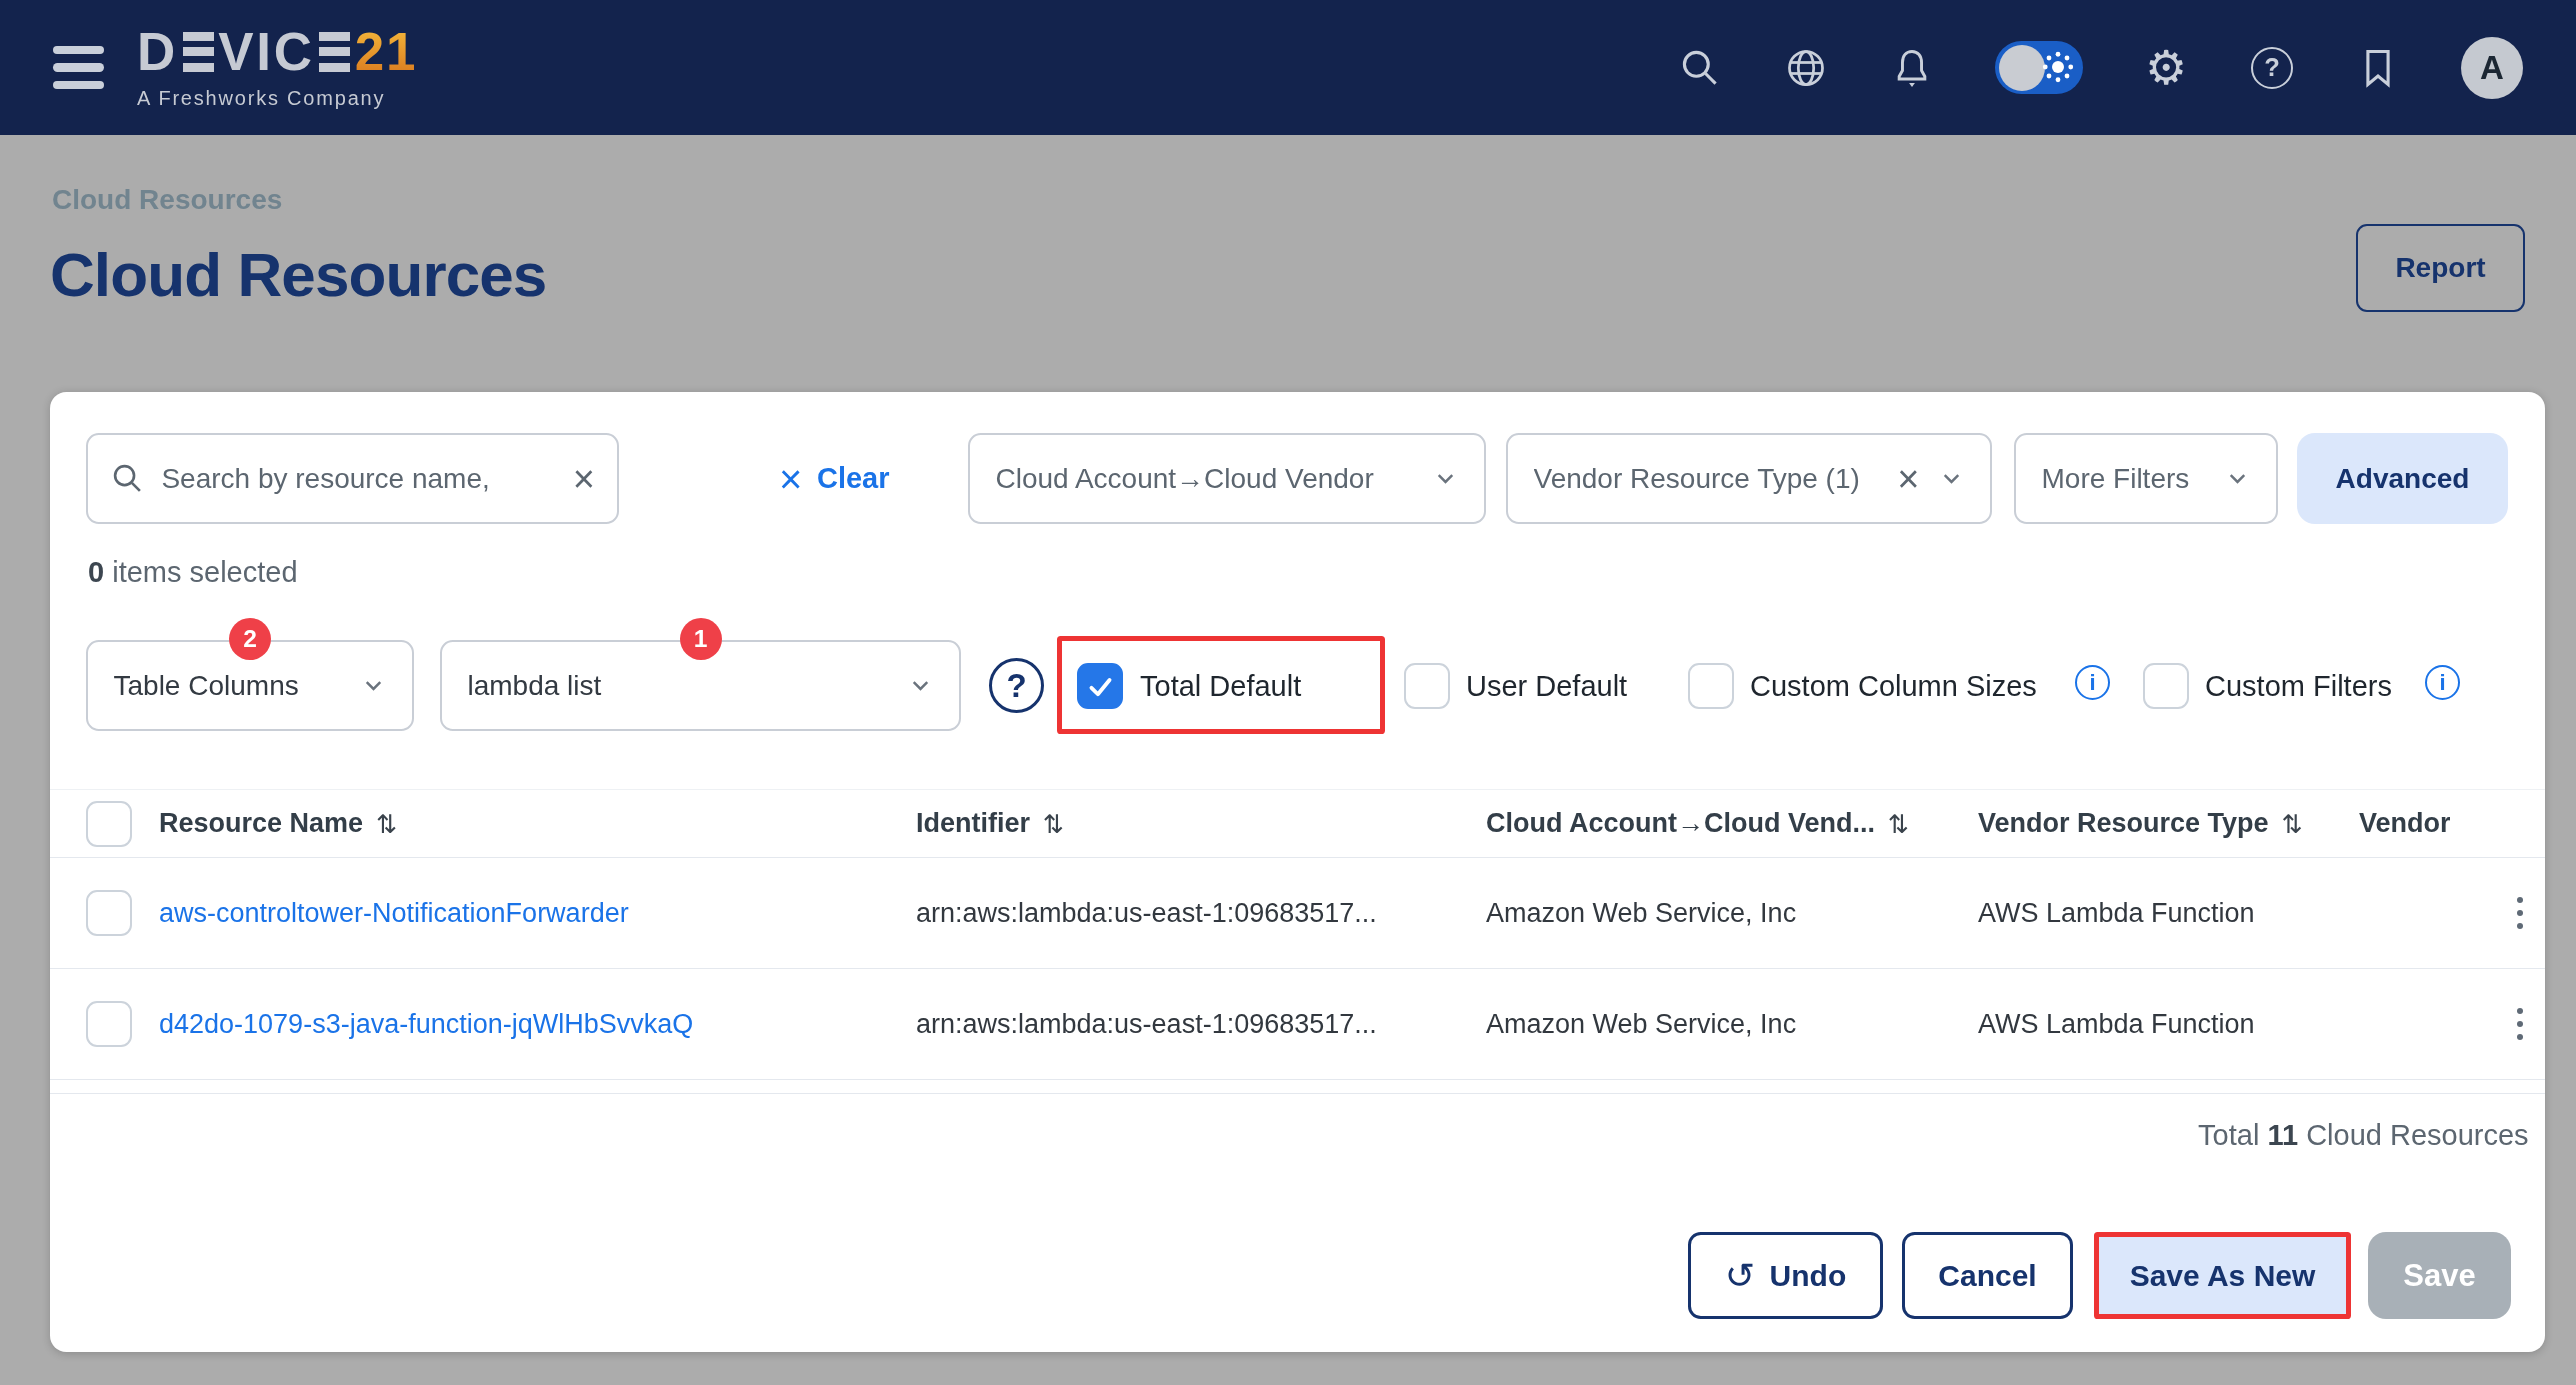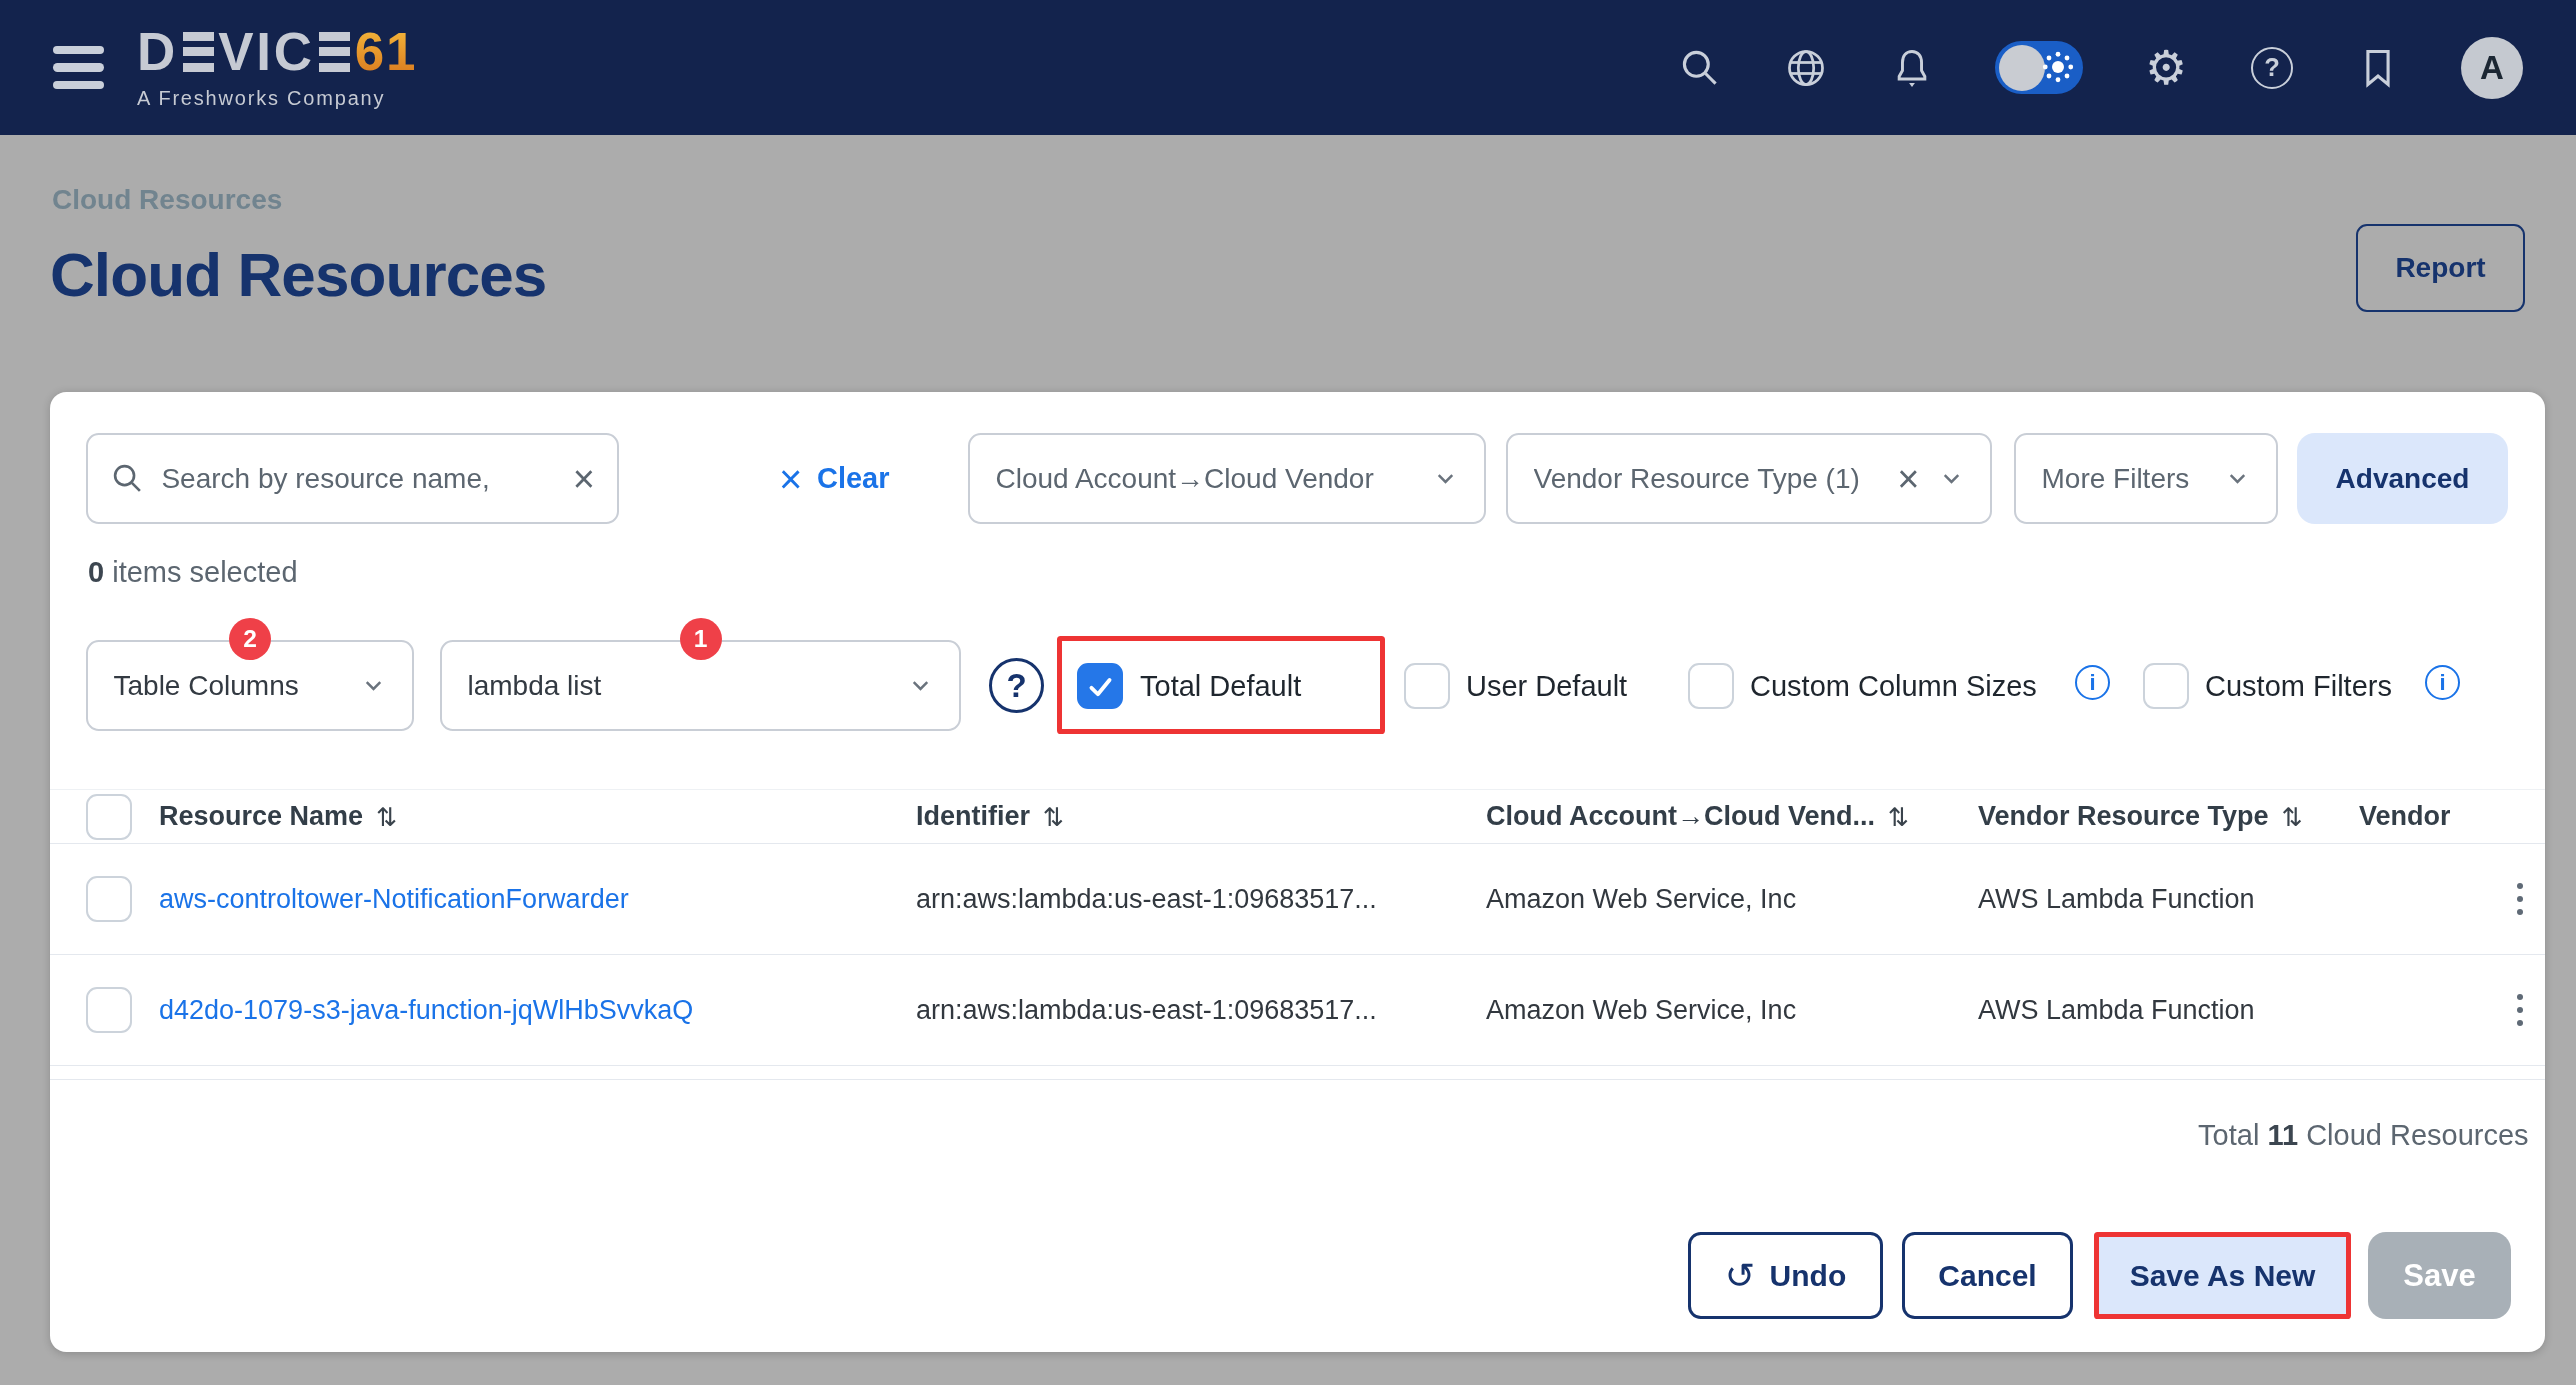--- a/index.html
+++ b/index.html
@@ -150,21 +150,21 @@
   .hl-rect { position:absolute; border:5.5px solid #ee3434; border-radius:3.6px; pointer-events:none; z-index:6; }
   .hl-sysdefault { left:1007px; top:244px; width:328px; height:98px; }
 
   
   .tbl { position:absolute; left:0; top:397px; width:2495px; }
   .tbl-row {
     display:grid; grid-template-columns:73px 757px 570px 492px 381px 1fr;
     align-items:center; padding-left:36px;
     border-bottom:1.8px solid #e4e8ee;
   }
-  .tbl-head { height:55px; border-top:1.8px solid #eef1f4; }
+  .tbl-head { height:69px; border-top:1.8px solid #eef1f4; }
   .tbl-head .hcell { font-size:27px; font-weight:700; color:#333e48; display:flex; align-items:center; gap:12.8px; white-space:nowrap; overflow:hidden; }
   .sort-icon { font-size:25.5px; color:#3a434c; font-weight:400; }
   .tbl-data { height:111px; font-size:27px; color:#32383f; }
   .tbl-data .cell { white-space:nowrap; overflow:hidden; }
   .link-cell { color:#1a73e8; }
   .row-cb { width:46px; height:46px; border:2.7px solid #ccd3db; border-radius:11px; background:#fff; }
   .kebab-cell { display:flex; justify-content:flex-end; padding-right:16.4px; }
   .kebab { display:flex; flex-direction:column; gap:6.4px; padding:5.5px; }
   .kebab i { width:6.4px; height:6.4px; border-radius:50%; background:#5f6a76; }
   .sliver-row { height:13.7px; border-bottom:1.8px solid #e4e8ee; }
@@ -205,21 +205,21 @@
           <i></i>
           <i></i>
           <i></i>
         </span>
       <span class="logo-text" data-interactable="false">VIC</span>
       <span class="logo-ebars" data-interactable="false">
           <i></i>
           <i></i>
           <i></i>
         </span>
-      <span class="logo-accent" data-interactable="false">61</span>
+      <span class="logo-accent" data-interactable="false">21</span>
     </div>
     <div class="logo-sub" data-interactable="false">A Freshworks Company</div>
   </div>
   <div class="nav-icons">
     <div class="nav-icon" data-interactable="true">
       <svg viewBox="0 0 24 24" fill="none" stroke="#c9cfda" stroke-width="1.7">
           <circle cx="10" cy="10" r="6.5"></circle>
           <line x1="15" y1="15" x2="20.5" y2="20.5"></line>
         </svg>
     </div>

